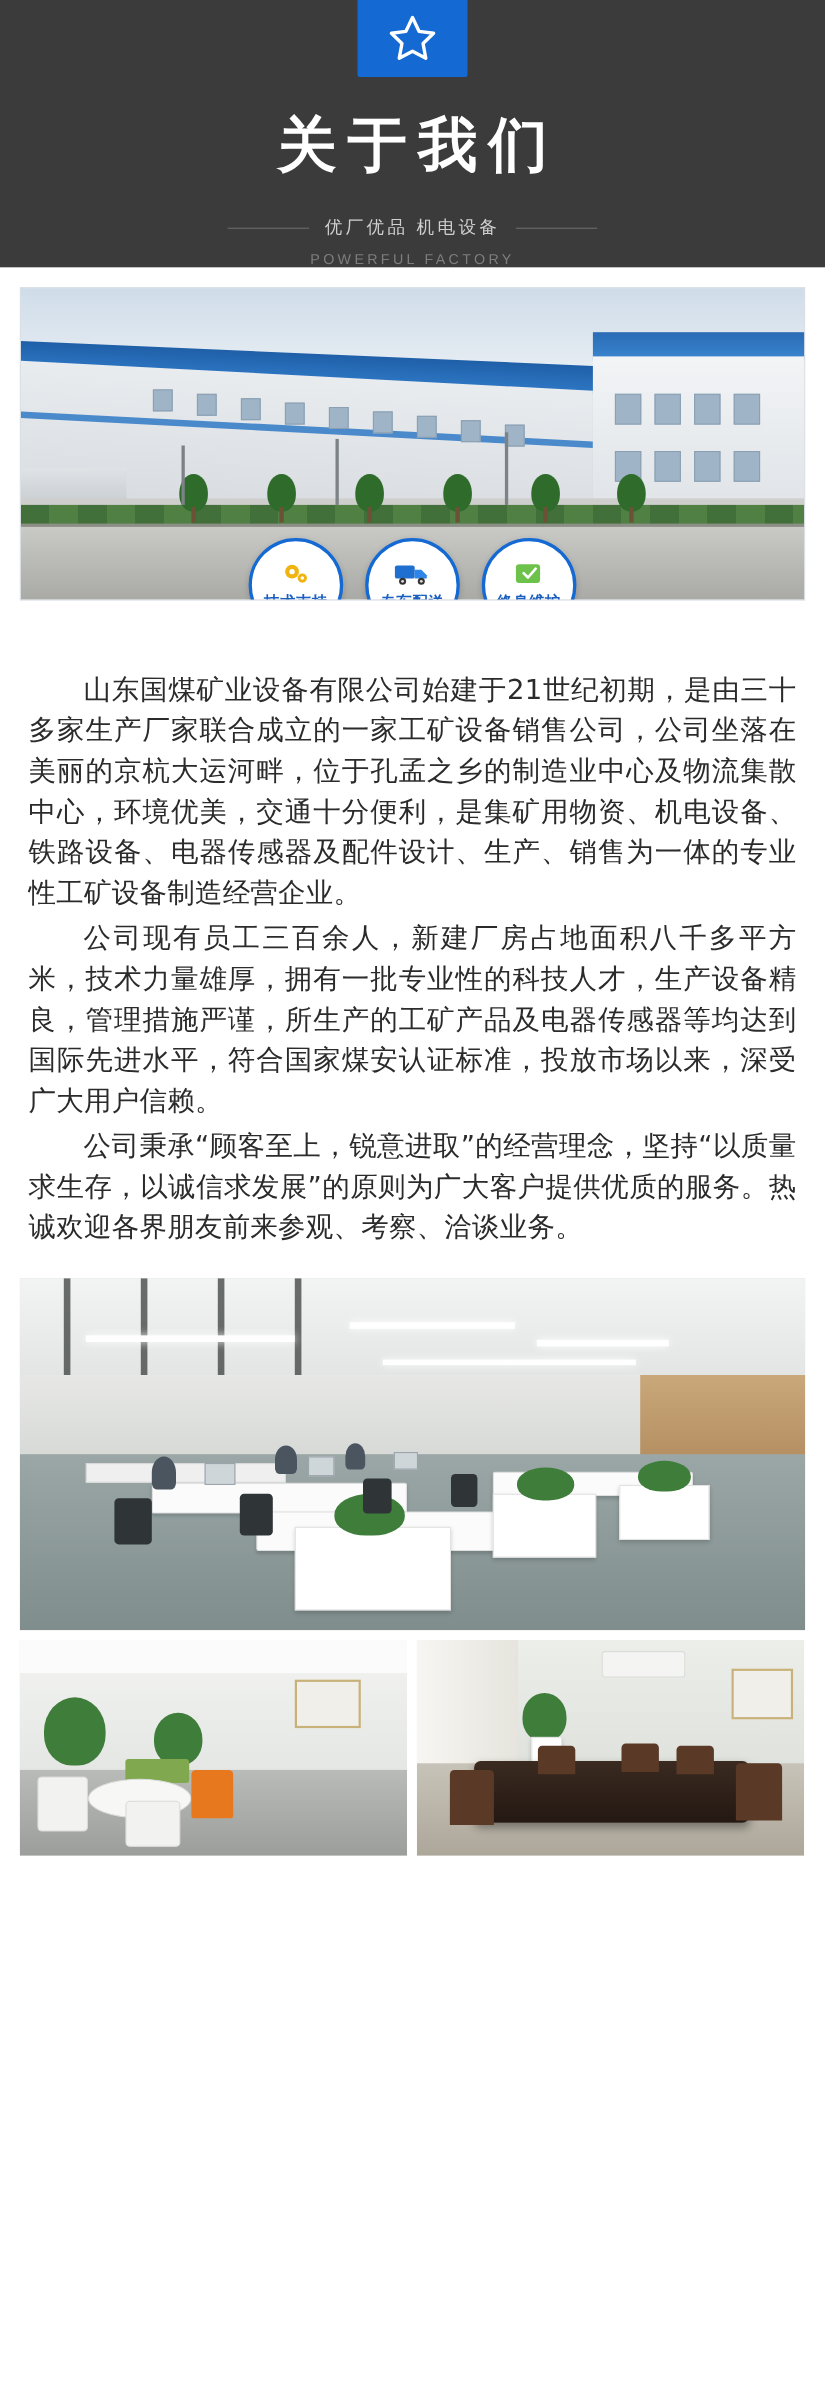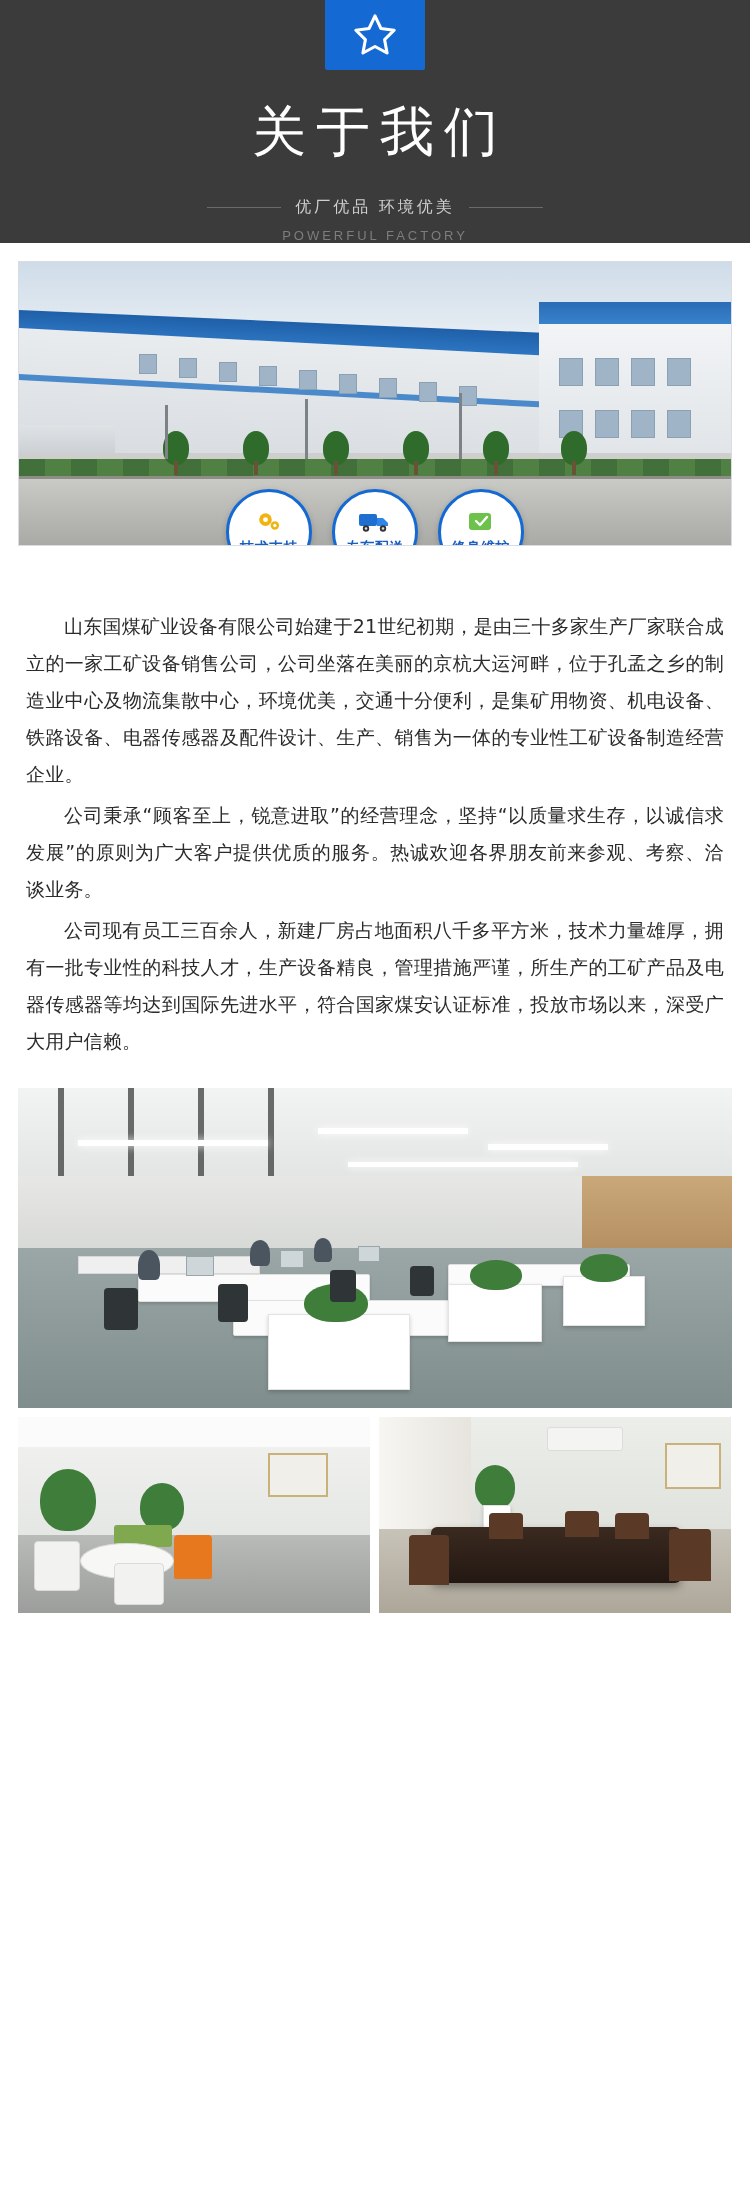--- a/index.html
+++ b/index.html
@@ -35,21 +35,21 @@
     align-items: center;
     justify-content: center;
     border-radius: 0 0 2px 2px;
   }
   .badge svg { display: block; }
   .header-title {
     font-size: 54px;
     color: #ffffff;
     letter-spacing: 10px;
     margin-top: 26px;
-    font-weight: normal;
+    font-weight: bold;
     text-indent: 10px;
     font-family: "DejaVu Sans", "Liberation Sans", sans-serif;
   }
   .header-sub {
     margin-top: 28px;
     color: #cfcfcf;
     font-size: 16px;
     letter-spacing: 3px;
   }
   .header-sub-line {
@@ -190,21 +190,21 @@
     letter-spacing: .5px;
     font-weight: bold;
   }
 
   
   .content {
     padding: 62px 26px 10px 26px;
   }
   .content p {
     margin: 0 0 4px 0;
-    font-size: 19px;
+    font-size: 25px;
     line-height: 37px;
     color: #2b2b2b;
     text-indent: 2em;
     text-align: justify;
     letter-spacing: .2px;
     font-family: "DejaVu Sans", "Liberation Sans", sans-serif;
   }
 
   
   .photos { padding: 14px 18px 18px 18px; }
@@ -303,21 +303,21 @@
           <polygon points="12,2 15.1,8.6 22,9.5 17,14.4 18.3,21.4 12,18 5.7,21.4 7,14.4 2,9.5 8.9,8.6" fill="none" stroke="#ffffff" stroke-width="1.6" stroke-linejoin="round"></polygon>
         </svg>
       </span>
     </div>
 
     <div class="header-title">关于我们</div>
 
     <div class="header-sub">
       <div class="header-sub-line">
         <span class="rule"></span>
-        <span>优厂优品  环境优美</span>
+        <span>优厂优品  机电设备</span>
         <span class="rule"></span>
       </div>
     </div>
     <div class="header-en">POWERFUL FACTORY</div>
   </div>
 
   <div class="hero-wrap">
     <div class="hero">
       <div class="sky"></div>
       <div class="bld-roof"></div>
@@ -420,22 +420,22 @@
           </span>
           <span class="flabel">终身维护</span>
         </div>
 
       </div>
     </div>
   </div>
 
   <div class="content">
     <p>山东国煤矿业设备有限公司始建于21世纪初期，是由三十多家生产厂家联合成立的一家工矿设备销售公司，公司坐落在美丽的京杭大运河畔，位于孔孟之乡的制造业中心及物流集散中心，环境优美，交通十分便利，是集矿用物资、机电设备、铁路设备、电器传感器及配件设计、生产、销售为一体的专业性工矿设备制造经营企业。</p>
+    <p>公司现有员工三百余人，新建厂房占地面积八千多平方米，技术力量雄厚，拥有一批专业性的科技人才，生产设备精良，管理措施严谨，所生产的工矿产品及电器传感器等均达到国际先进水平，符合国家煤安认证标准，投放市场以来，深受广大用户信赖。</p>
     <p>公司秉承“顾客至上，锐意进取”的经营理念，坚持“以质量求生存，以诚信求发展”的原则为广大客户提供优质的服务。热诚欢迎各界朋友前来参观、考察、洽谈业务。</p>
-    <p>公司现有员工三百余人，新建厂房占地面积八千多平方米，技术力量雄厚，拥有一批专业性的科技人才，生产设备精良，管理措施严谨，所生产的工矿产品及电器传感器等均达到国际先进水平，符合国家煤安认证标准，投放市场以来，深受广大用户信赖。</p>
   </div>
 
   <div class="photos">
 
     <div class="photo-big">
       <div class="ceiling"></div>
       <div class="ceil-beam" style="left:40px;"></div>
       <div class="ceil-beam" style="left:110px;"></div>
       <div class="ceil-beam" style="left:180px;"></div>
       <div class="ceil-beam" style="left:250px;"></div>

